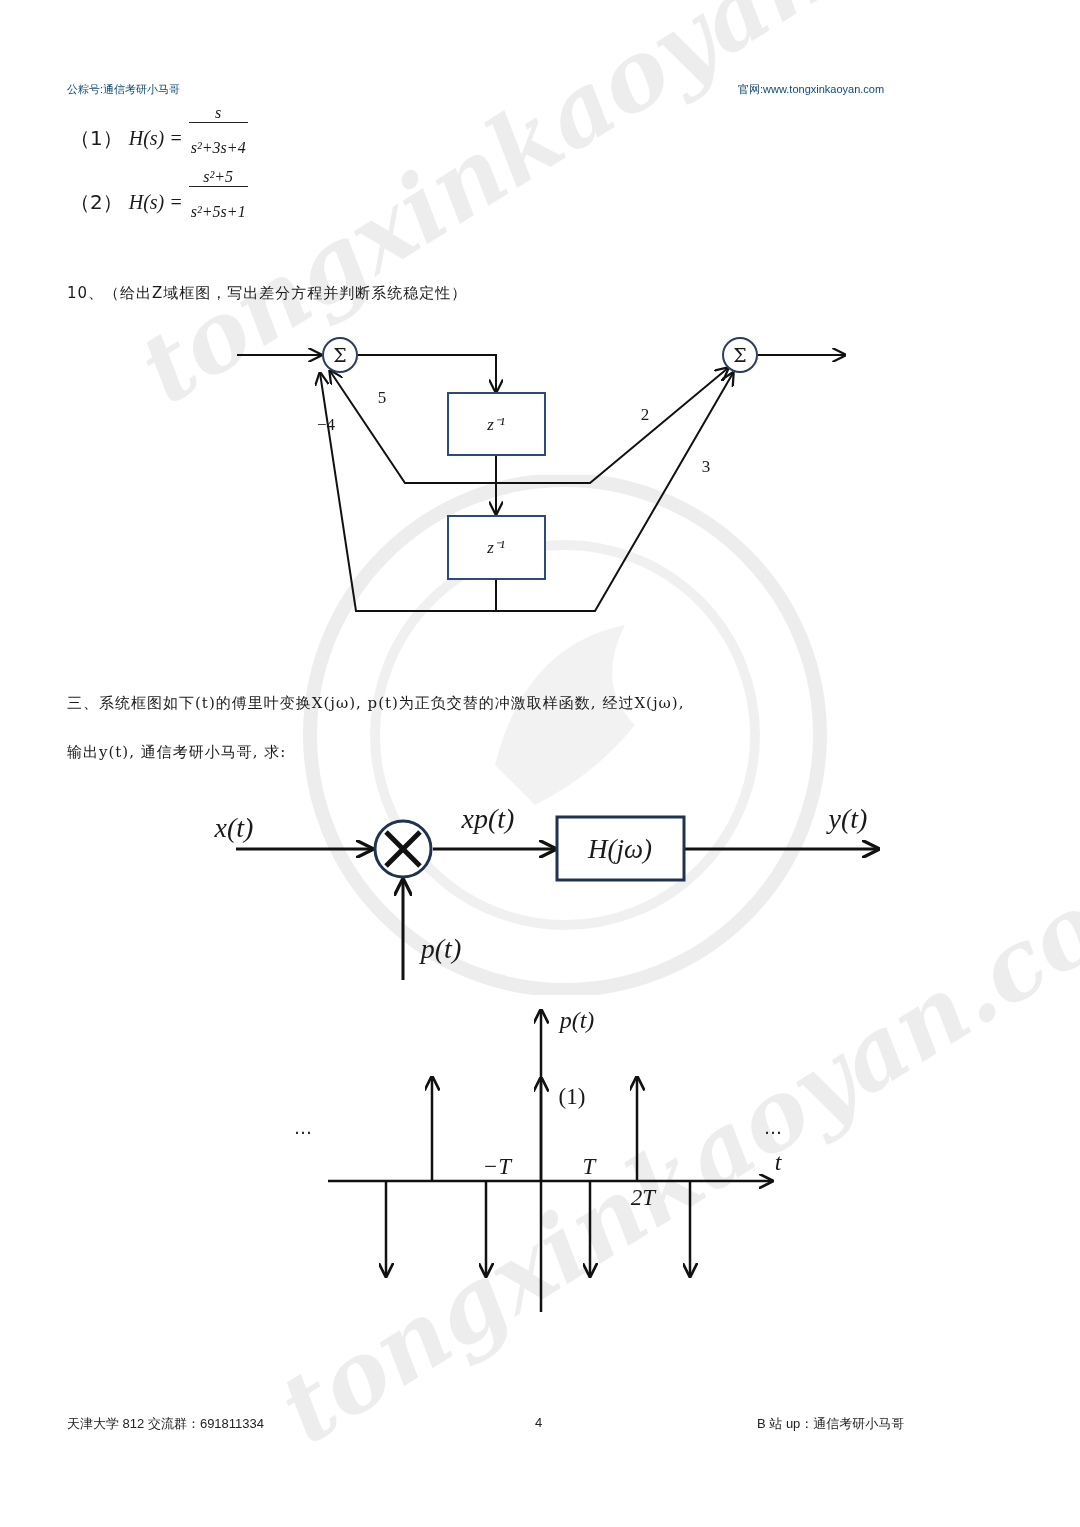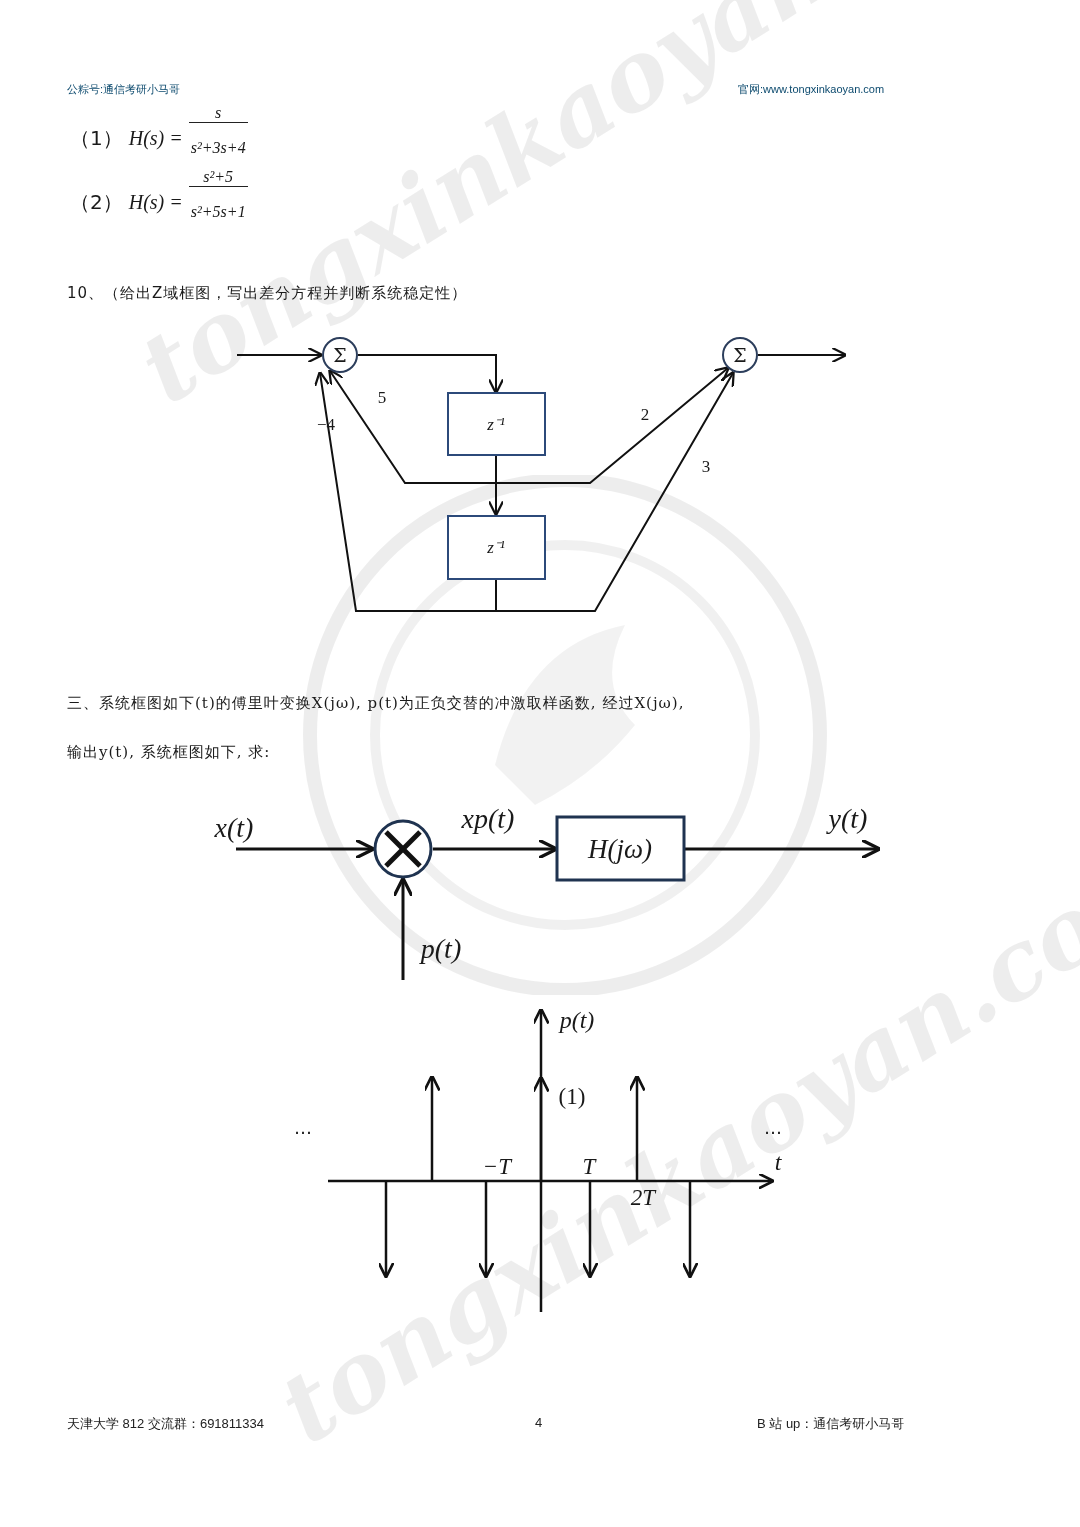--- a/index.html
+++ b/index.html
@@ -85,21 +85,21 @@
     <rect x="448" y="516" width="97" height="63" fill="#fff" stroke="#2c4a7a" stroke-width="2"></rect>
     <text x="496" y="553" text-anchor="middle" font-size="17" font-style="italic" font-family="Liberation Serif, serif">z⁻¹</text>
   </g>
   <text x="382" y="403" text-anchor="middle" font-size="17" font-family="Liberation Serif, serif">5</text>
   <text x="326" y="430" text-anchor="middle" font-size="17" font-family="Liberation Serif, serif">−4</text>
   <text x="645" y="420" text-anchor="middle" font-size="17" font-family="Liberation Serif, serif">2</text>
   <text x="706" y="472" text-anchor="middle" font-size="17" font-family="Liberation Serif, serif">3</text>
 </svg>
 
 <div class="abs para" style="left:67px; top:683px;">三、系统框图如下(t)的傅里叶变换X(jω), p(t)为正负交替的冲激取样函数, 经过X(jω),</div>
-<div class="abs para" style="left:67px; top:732px;">输出y(t), 系统框图如下, 求:</div>
+<div class="abs para" style="left:67px; top:732px;">输出y(t), 通信考研小马哥, 求:</div>
 
 <svg class="abs" style="left:0; top:780px;" width="1080" height="210">
   <defs>
     <marker id="ah2" viewBox="0 0 10 10" refX="9" refY="5" markerWidth="6" markerHeight="6" orient="auto">
       <path d="M0,0 L10,5 L0,10" fill="none" stroke="#111" stroke-width="1.8"></path>
     </marker>
   </defs>
   <g stroke="#111" stroke-width="3" fill="none">
     <line x1="236" y1="69" x2="372" y2="69" marker-end="url(#ah2)"></line>
     <line x1="433" y1="69" x2="555" y2="69" marker-end="url(#ah2)"></line>

